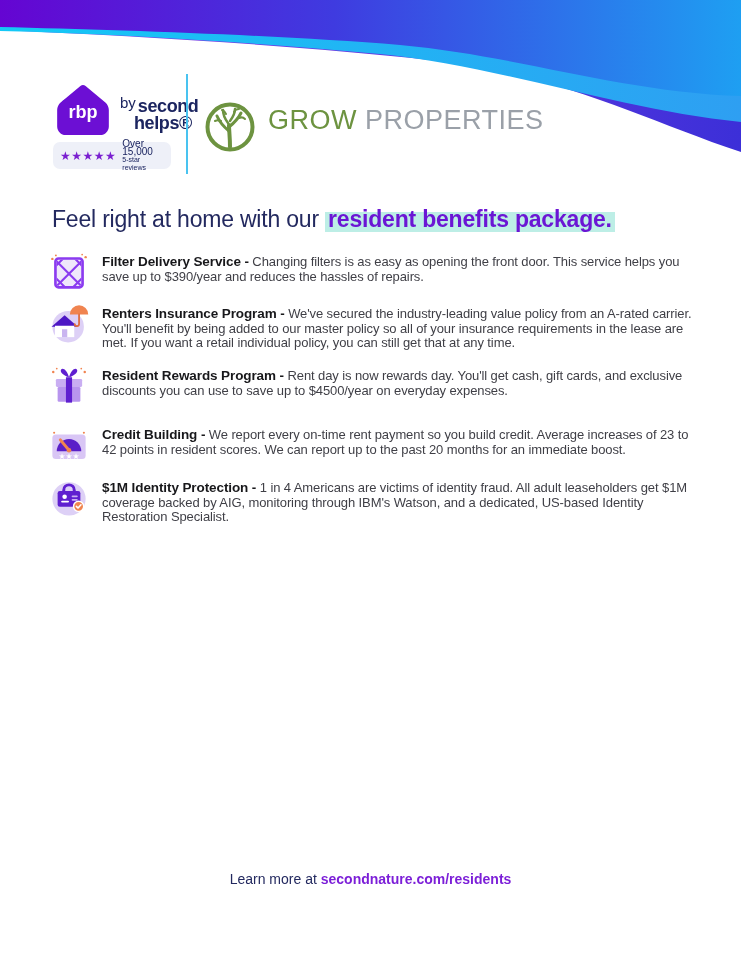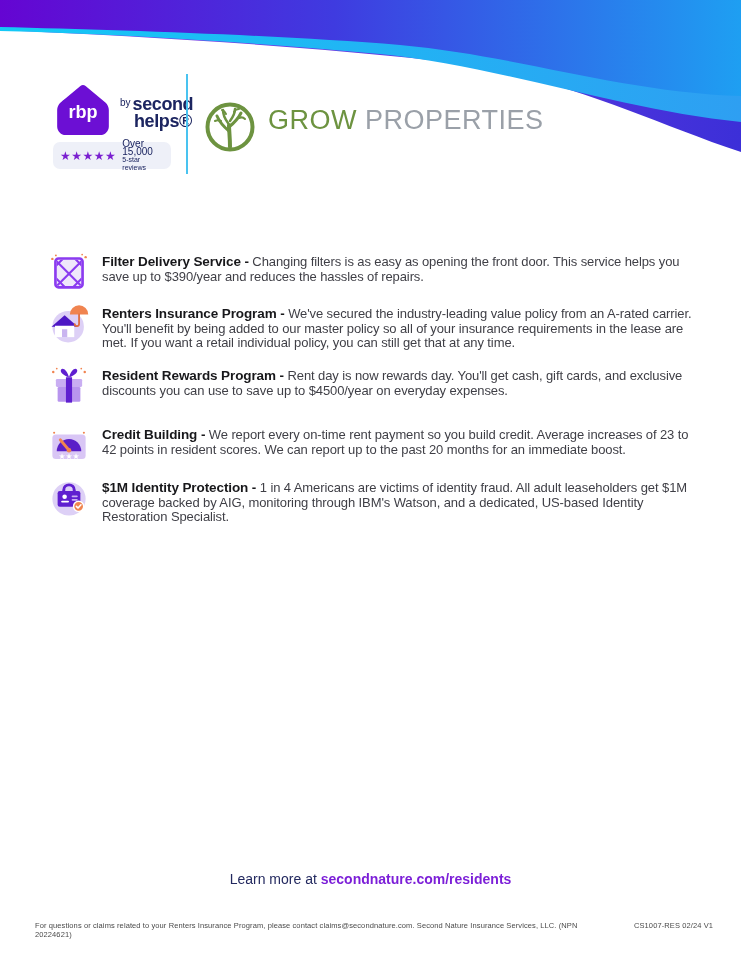--- a/index.html
+++ b/index.html
@@ -7,21 +7,21 @@
   .page{
     position:relative;width:741px;height:960px;margin:0 auto;
     background:#ffffff;overflow:hidden;
     font-family:"Liberation Sans", sans-serif;
   }
   
   .wave{position:absolute;top:0;left:0;width:741px;height:170px;}
   
   .rbp-mark{position:absolute;left:52px;top:80px;width:62px;height:62px;}
   .sn-wordmark{position:absolute;left:120px;top:94px;color:#1c2560;line-height:17px;}
-  .sn-by{font-size:10px;font-weight:400;margin-right:2px;vertical-align:4px;}
+  .sn-by{font-size:15px;font-weight:400;margin-right:2px;vertical-align:4px;}
   .sn-bold{font-size:18px;font-weight:800;letter-spacing:-0.4px;}
   .sn-line2{margin-left:14px;}
   .reviews-badge{
     position:absolute;left:53px;top:142px;width:118px;height:27px;
     background:#eef0f8;border-radius:7px;display:flex;align-items:center;
     padding:0 7px;gap:6px;
   }
   .stars{color:#7a1fd0;font-size:12px;letter-spacing:0.5px;white-space:nowrap;}
   .reviews-text{color:#1c2560;line-height:8px;}
   .reviews-l1{font-size:10px;font-weight:400;}
@@ -125,20 +125,21 @@
         <path d="M35,17 C37,16 39,16 41,18" stroke-width="2"></path>
         <path d="M22,13 C21,11 20,10 18,9" stroke-width="2"></path>
         <path d="M30,11 C31,9 33,8 35,8" stroke-width="2"></path>
       </g>
     </svg>
     <div class="grow-text">
       <div class="grow-name"><span class="g-green">GROW </span><span class="g-gray">PROPERTIES</span></div>
     </div>
   </div>
 
+  <div class="headline"><span>Feel right at home with our </span><span class="hl">resident benefits package.</span></div>
 
   <div class="benefit b1">
     <div class="icon-box">
       <svg viewBox="0 0 48 48">
         <g fill="#f08450">
           <circle cx="5" cy="9" r="1.4"></circle>
             <circle cx="9" cy="5" r="1.1"></circle>
             <circle cx="43" cy="7" r="1.4"></circle>
             <circle cx="39" cy="4" r="1"></circle>
         </g>
@@ -219,18 +220,14 @@
         <rect x="27" y="25" width="7" height="2.2" rx="1.1" fill="#c9aef2"></rect>
         <circle cx="35" cy="33.5" r="5.8" fill="#f08450" stroke="#ffffff" stroke-width="1.6"></circle>
         <path d="M32.4,33.6 l1.9,1.9 l3.4,-3.8" stroke="#ffffff" stroke-width="1.8" fill="none" stroke-linecap="round" stroke-linejoin="round"></path>
       </svg>
     </div>
     <div class="text"><b>$1M Identity Protection -</b> <span>1 in 4 Americans are victims of identity fraud. All adult leaseholders get $1M coverage backed by AIG, monitoring through IBM's Watson, and a dedicated, US-based Identity Restoration Specialist.</span></div>
   </div>
 
   <div class="learn-more"><span>Learn more at </span><span class="link">secondnature.com/residents</span></div>
 
-  <div class="fine-print">
-    <span>For questions or claims related to your Renters Insurance Program, please contact claims@secondnature.com. Second Nature Insurance Services, LLC. (NPN 20224621)</span>
-    <span class="doc-code">CS1007-RES 02/24 V1</span>
-  </div>
 
 </div>
 
 </body></html>

